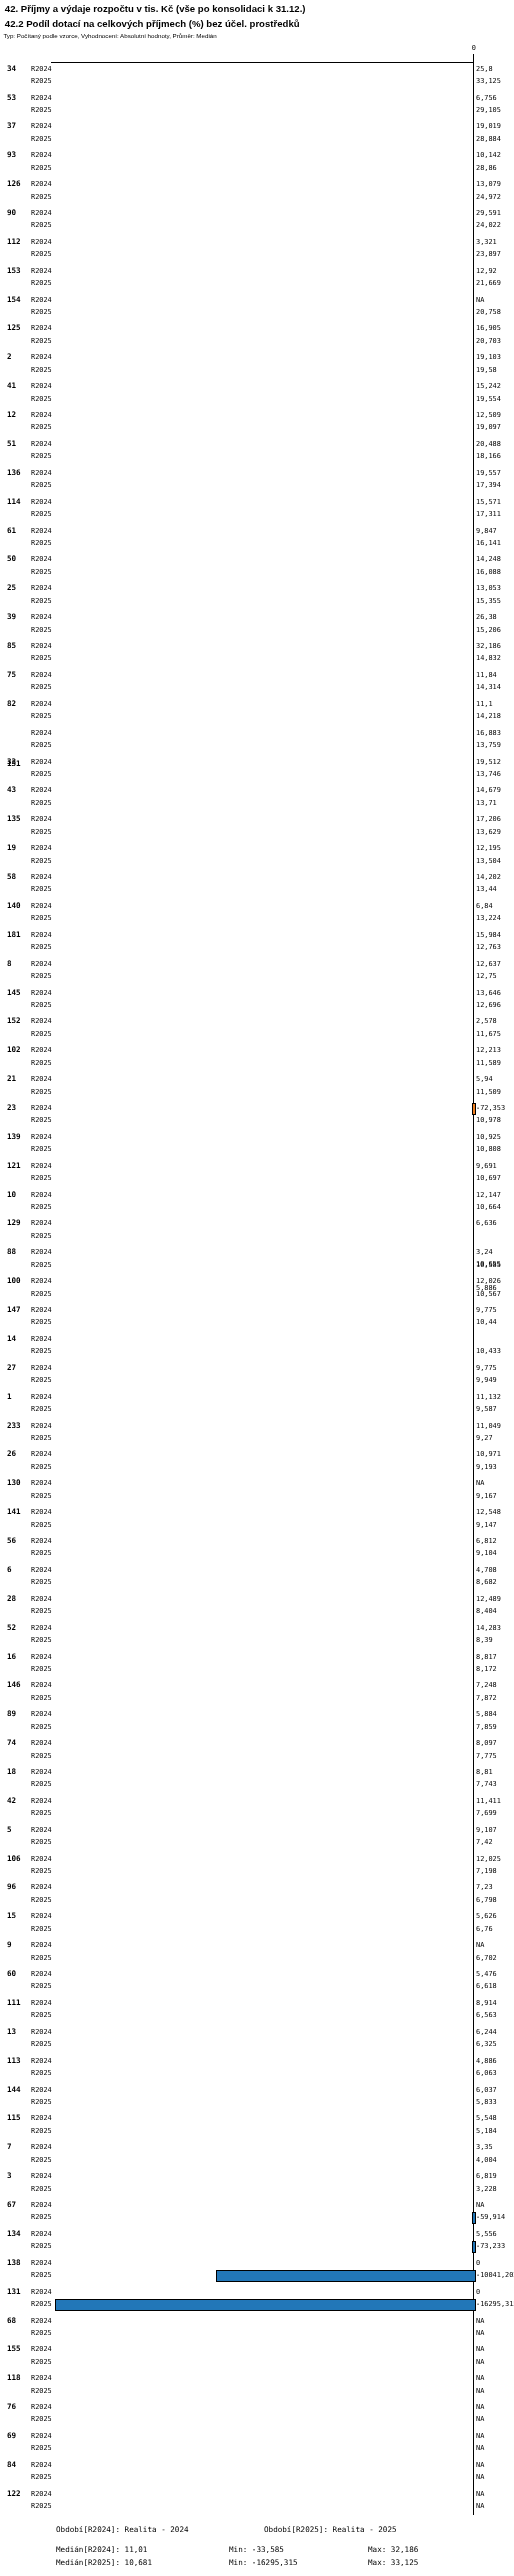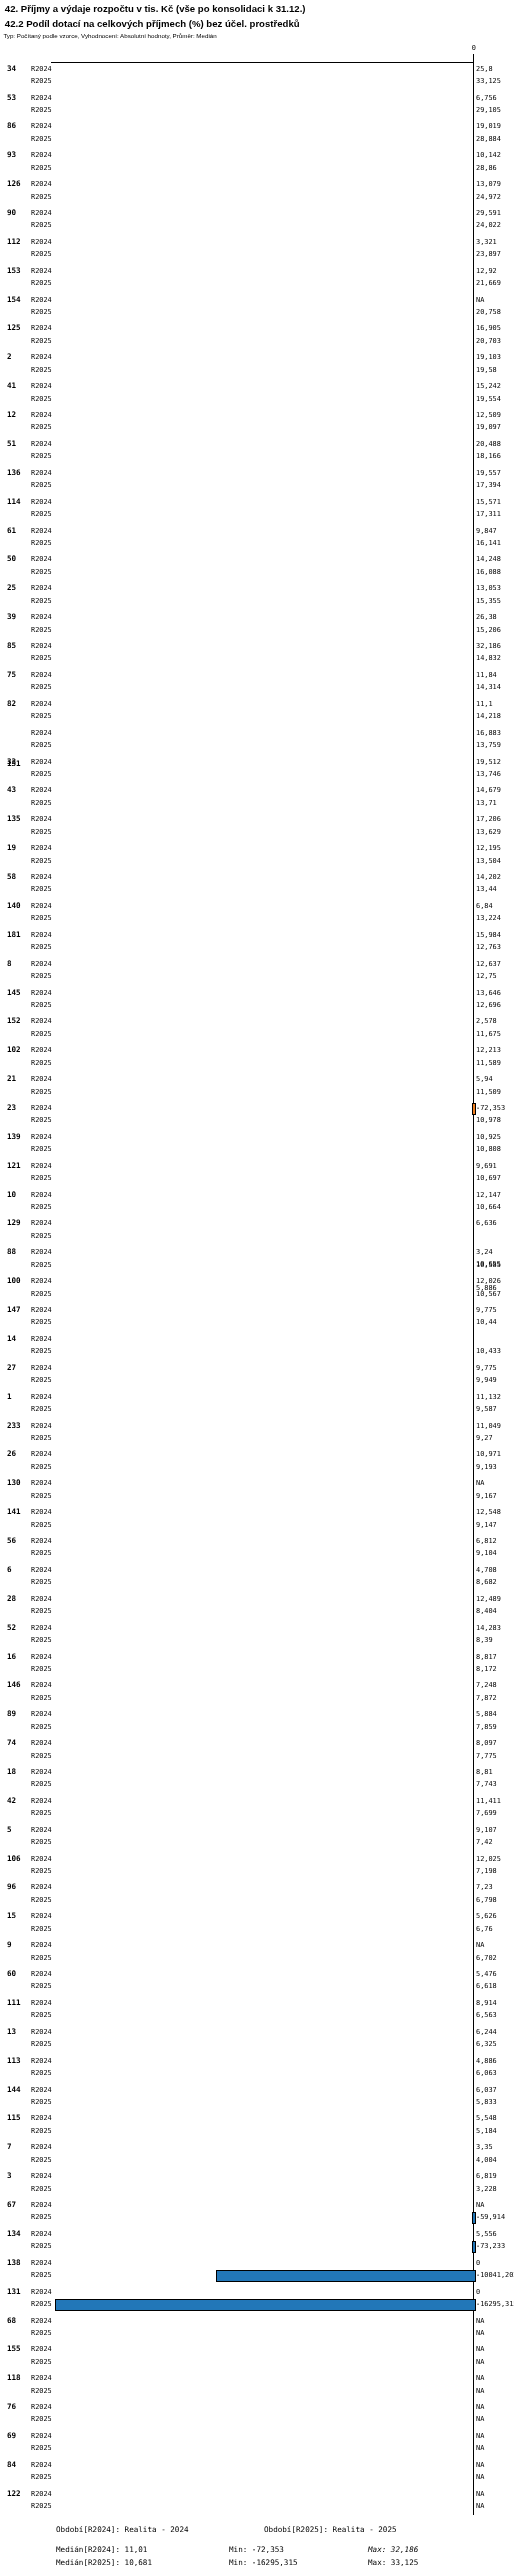--- a/index.html
+++ b/index.html
@@ -44,21 +44,21 @@
       <div class="gid" style="top:0.7px">34</div>
       <div class="slabel" style="top:0.7px">R2024</div>
       <div class="vlabel" style="top:0.7px">25,8</div>
       <div class="slabel" style="top:13px">R2025</div>
       <div class="vlabel" style="top:13px">33,125</div>
       <div class="gid" style="top:29.5px">53</div>
       <div class="slabel" style="top:29.5px">R2024</div>
       <div class="vlabel" style="top:29.5px">6,756</div>
       <div class="slabel" style="top:42px">R2025</div>
       <div class="vlabel" style="top:42px">29,105</div>
-      <div class="gid" style="top:58px">86</div>
+      <div class="gid" style="top:58px">37</div>
       <div class="slabel" style="top:58px">R2024</div>
       <div class="vlabel" style="top:58px">19,019</div>
       <div class="slabel" style="top:71px">R2025</div>
       <div class="vlabel" style="top:71px">28,884</div>
       <div class="gid" style="top:87px">93</div>
       <div class="slabel" style="top:87px">R2024</div>
       <div class="vlabel" style="top:87px">10,142</div>
       <div class="slabel" style="top:100px">R2025</div>
       <div class="vlabel" style="top:100px">28,86</div>
       <div class="gid" style="top:116px">126</div>
@@ -471,19 +471,19 @@
       <div class="vlabel" style="top:2426px">NA</div>
       <div class="slabel" style="top:2438px">R2025</div>
       <div class="vlabel" style="top:2438px">NA</div>
     </div>
 </div>
 
 <div>
   <div class="footer-text" style="left:56px;top:2524px;">Období[R2024]: Realita - 2024</div>
   <div class="footer-text" style="left:264px;top:2524px;">Období[R2025]: Realita - 2025</div>
   <div class="footer-text" style="left:56px;top:2544px;">Medián[R2024]: 11,01</div>
-  <div class="footer-text" style="left:229px;top:2544px;">Min: -72,353</div>
-  <div class="footer-text" style="left:368px;top:2544px;font-style:italic;">Max: 32,186</div>
+  <div class="footer-text" style="left:229px;top:2544px;">Min: -33,585</div>
+  <div class="footer-text" style="left:368px;top:2544px;">Max: 32,186</div>
   <div class="footer-text" style="left:56px;top:2557px;">Medián[R2025]: 10,681</div>
   <div class="footer-text" style="left:229px;top:2557px;">Min: -16295,315</div>
   <div class="footer-text" style="left:368px;top:2557px;">Max: 33,125</div>
 </div>
 
 
 </body></html>

